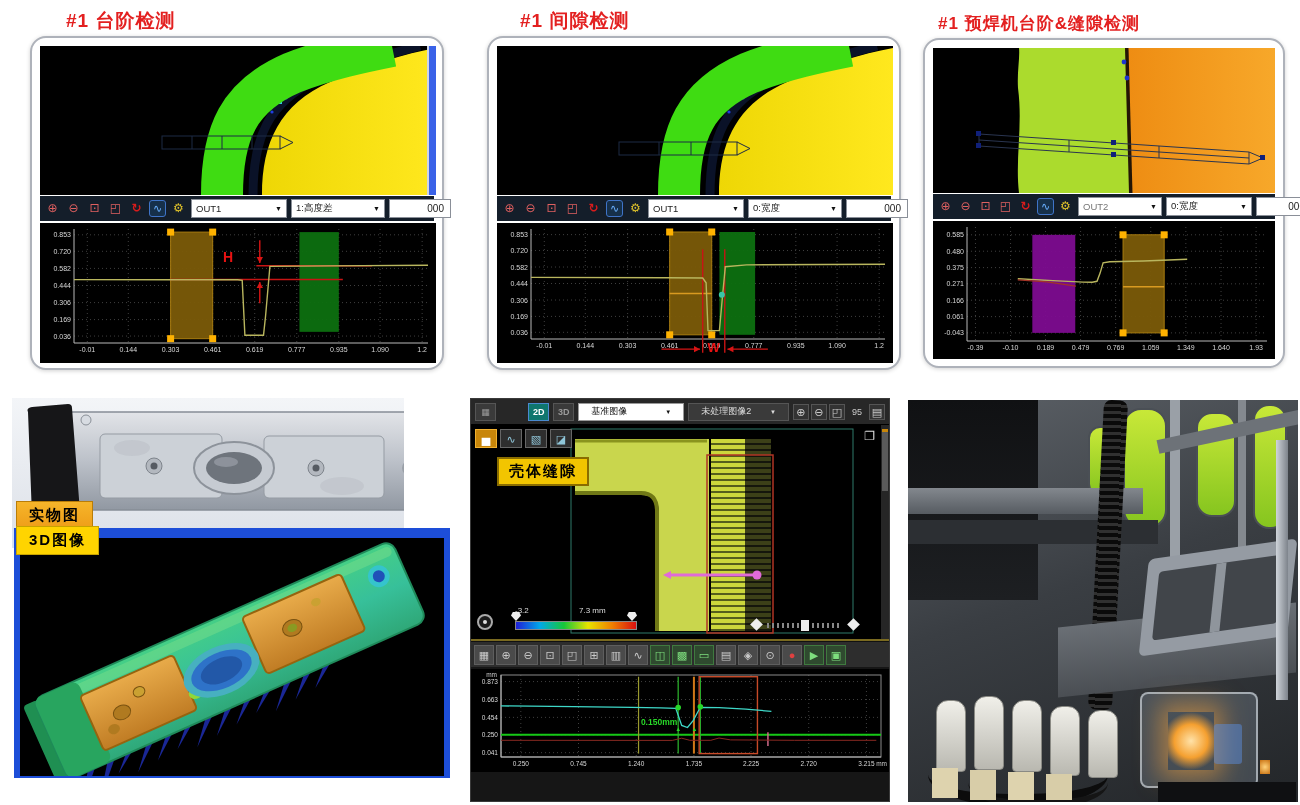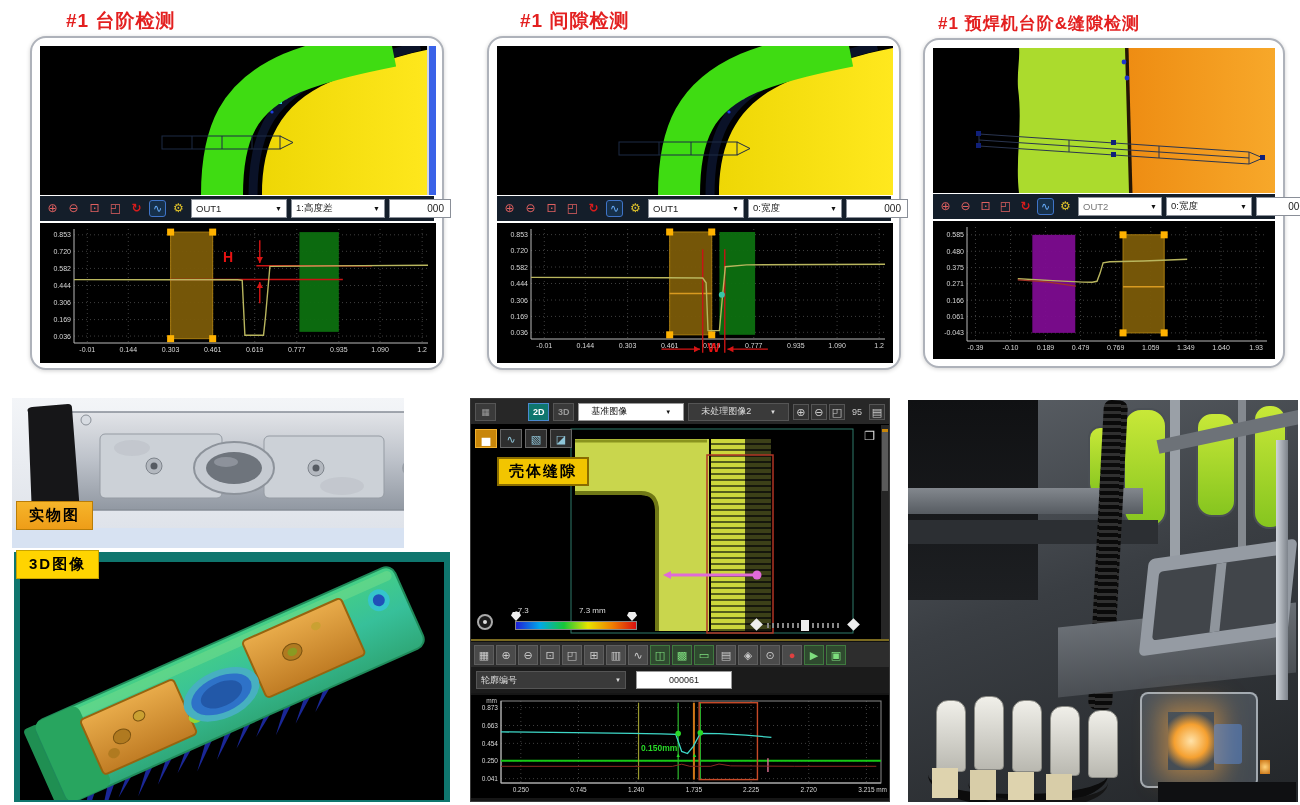--- a/index.html
+++ b/index.html
@@ -26,21 +26,21 @@
   .chart{display:block;background:#000;margin-top:2px;}
   svg text{font-family:"Liberation Sans","DejaVu Sans",sans-serif;}
 
   
   .photo-card{position:absolute;left:12px;top:398px;width:392px;height:150px;
               background:linear-gradient(#f4f6f9,#e3e9f3);overflow:hidden;}
   .photo-strip{position:absolute;left:0;top:130px;width:436px;height:20px;background:#d7e2f2;}
   .tag{position:absolute;color:#000;font-weight:bold;font-size:15px;padding:4px 12px;letter-spacing:2px;z-index:3;}
   .tag.real{left:4px;top:103px;background:linear-gradient(#f6b52a,#ee9d18);border:1px solid #b97d08;}
   .tag.td{left:2px;top:-2px;background:#ffd400;border:1px solid #c8a300;}
-  .td-card{position:absolute;left:14px;top:552px;width:436px;height:250px;background:#0f766e;text-align:center;}
+  .td-card{position:absolute;left:14px;top:528px;width:436px;height:250px;background:#1d4ed8;text-align:center;}
   .td-black{position:absolute;left:6px;top:10px;width:424px;height:238px;background:#000;}
 
   
   .insp{position:absolute;left:470px;top:398px;width:420px;height:404px;background:#161616;border:1px solid #3a3a3a;}
   .itop{height:26px;background:#272727;display:flex;align-items:center;gap:4px;padding:0 4px;border-bottom:1px solid #000;}
   .itab{width:24px;height:18px;background:#3a3a3a;color:#9a9a9a;font-size:9px;font-weight:bold;
         display:flex;align-items:center;justify-content:center;border:1px solid #555;}
   .itab.active{background:#0f766e;color:#fff;border-color:#4a8ad0;margin-left:28px;}
   .isel{height:18px;font-size:9px;display:flex;align-items:center;padding:0 12px;}
   .isel::after{content:"▼";font-size:6px;margin-left:auto;padding-left:4px;}
@@ -521,21 +521,21 @@
         <path d="M34,14 L166,14" stroke="#8a941e" stroke-width="3" fill="none"></path>
         <rect x="170" y="12" width="34" height="192" fill="url(#hstr)"></rect>
         <rect x="204" y="12" width="26" height="192" fill="url(#hstr2)"></rect>
         <rect x="166" y="28" width="66" height="178" fill="none" stroke="#b03424" stroke-width="1.5"></rect>
         <polygon points="122,148 130,144 130,152" fill="#e06ad8"></polygon>
         <line x1="128" y1="148" x2="212" y2="148" stroke="#e06ad8" stroke-width="3"></line>
         <circle cx="216" cy="148" r="4.5" fill="#e06ad8"></circle>
       </svg>
 
       <span class="cicon"></span>
-      <span class="slabel" style="left:44px;bottom:24px">-7.3</span>
+      <span class="slabel" style="left:44px;bottom:24px">-3.2</span>
       <span class="slabel" style="left:108px;bottom:24px">7.3 mm</span>
       <div class="grad"></div>
       <span class="penta" style="left:40px;bottom:18px"></span>
       <span class="penta" style="left:156px;bottom:18px"></span>
       <span class="dia" style="left:281px;bottom:10px"></span>
       <div class="dots-track"></div>
       <span class="track-handle"></span>
       <span class="dia" style="left:378px;bottom:10px"></span>
       <div class="vsb">
           <div class="thumb"></div>
@@ -555,26 +555,20 @@
         <span class="ic green">▩</span>
         <span class="ic green">▭</span>
         <span class="ic">▤</span>
         <span class="ic">◈</span>
         <span class="ic">⊙</span>
         <span class="ic red">●</span>
         <span class="ic green">▶</span>
         <span class="ic green">▣</span>
       </div>
 
-    <div class="prow">
-      <span class="psel">
-          <span>轮廓编号</span>
-        </span>
-      <span class="pval">000061</span>
-    </div>
 
     <svg class="chart" width="418" height="103">
         <rect x="0" y="0" width="418" height="103" fill="#000"></rect>
         <line x1="49.8159509202454" y1="6" x2="49.8159509202454" y2="88" stroke="#3f3f3f" stroke-dasharray="1,3"></line>
         <line x1="107.51533742331289" y1="6" x2="107.51533742331289" y2="88" stroke="#3f3f3f" stroke-dasharray="1,3"></line>
         <line x1="165.21472392638037" y1="6" x2="165.21472392638037" y2="88" stroke="#3f3f3f" stroke-dasharray="1,3"></line>
         <line x1="222.91411042944787" y1="6" x2="222.91411042944787" y2="88" stroke="#3f3f3f" stroke-dasharray="1,3"></line>
         <line x1="280.0306748466258" y1="6" x2="280.0306748466258" y2="88" stroke="#3f3f3f" stroke-dasharray="1,3"></line>
         <line x1="337.7300613496933" y1="6" x2="337.7300613496933" y2="88" stroke="#3f3f3f" stroke-dasharray="1,3"></line>
         <line x1="395.42944785276075" y1="6" x2="395.42944785276075" y2="88" stroke="#3f3f3f" stroke-dasharray="1,3"></line>

